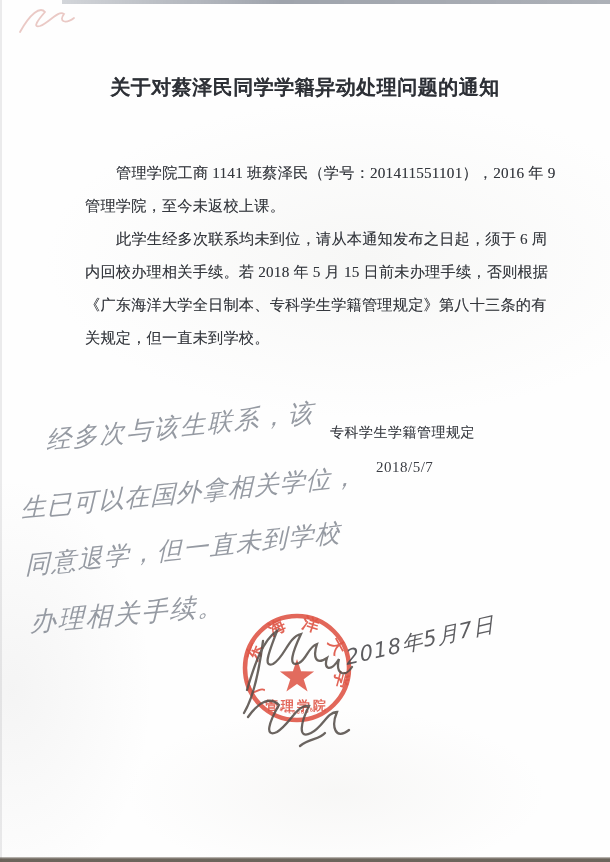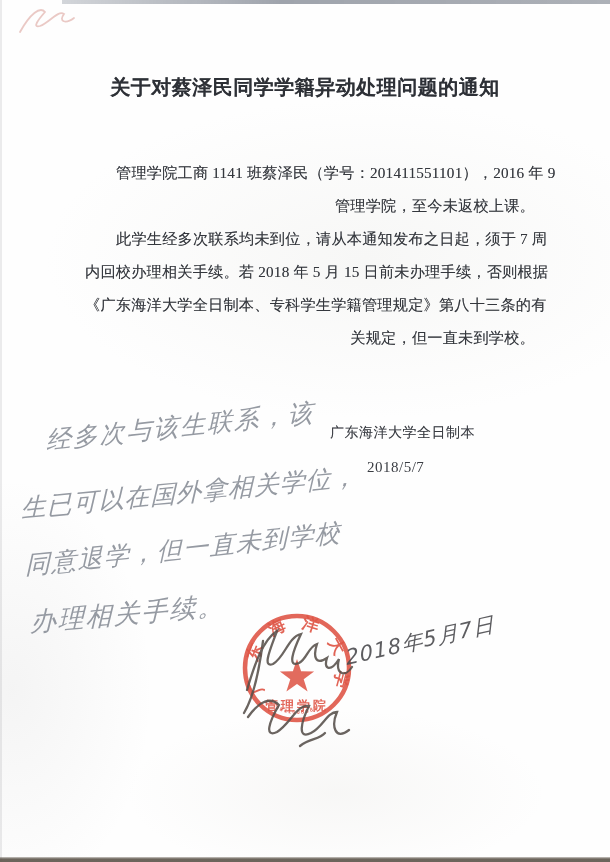--- a/index.html
+++ b/index.html
@@ -35,29 +35,29 @@
     font-size:20px;font-weight:bold;color:#2d3036;
     letter-spacing:0.5px;
     text-shadow:0 0 0.5px rgba(45,48,54,0.55);
   }
   .body-block{
     position:absolute;left:85px;top:156px;width:450px;
     font-size:15.2px;color:#34373d;
     text-shadow:0 0 0.5px rgba(52,55,61,0.45);
     letter-spacing:0.2px;
   }
-  .body-line{height:33px;line-height:33px;white-space:nowrap;text-align:right;}
+  .body-line{height:33px;line-height:33px;white-space:nowrap;}
   .indent{padding-left:31px;}
   .sig-org{
     position:absolute;left:330px;top:424px;
     font-size:14px;color:#3a3d43;letter-spacing:0.5px;
     text-shadow:0 0 0.4px rgba(58,61,67,0.4);
   }
   .sig-date{
-    position:absolute;left:367px;top:459px;
+    position:absolute;left:376px;top:459px;
     font-size:15px;color:#3a3d43;letter-spacing:0.5px;
   }
   .hw{
     position:absolute;
     font-family:"DejaVu Sans",cursive,sans-serif;
     font-style:italic;
     color:#8d929b;
     white-space:nowrap;
     transform-origin:left center;
     opacity:0.92;
@@ -91,27 +91,27 @@
 
   <svg class="pink-scribble" width="80" height="45" viewBox="0 0 80 45">
     <path d="M8,32 C18,14 28,6 33,12 C26,20 20,28 28,26 C38,22 46,10 52,14 C46,22 54,24 62,18" fill="none" stroke="#e3b7b2" stroke-width="1.8" stroke-linecap="round" opacity="0.75"></path>
   </svg>
 
   <h1 class="title">关于对蔡泽民同学学籍异动处理问题的通知</h1>
 
   <div class="body-block">
     <div class="body-line indent">管理学院工商 1141 班蔡泽民（学号：201411551101），2016 年 9</div>
     <div class="body-line">管理学院，至今未返校上课。</div>
-    <div class="body-line indent">此学生经多次联系均未到位，请从本通知发布之日起，须于 7 周</div>
+    <div class="body-line indent">此学生经多次联系均未到位，请从本通知发布之日起，须于 6 周</div>
     <div class="body-line">内回校办理相关手续。若 2018 年 5 月 15 日前未办理手续，否则根据</div>
     <div class="body-line">《广东海洋大学全日制本、专科学生学籍管理规定》第八十三条的有</div>
     <div class="body-line">关规定，但一直未到学校。</div>
   </div>
 
-  <div class="sig-org">广东海洋大学全日制本</div>
+  <div class="sig-org">专科学生学籍管理规定</div>
   <div class="sig-date">2018/5/7</div>
 
   <div class="hw hw1">经多次与该生联系，该</div>
   <div class="hw hw2">生已可以在国外拿相关学位，</div>
   <div class="hw hw3">同意退学，但一直未到学校</div>
   <div class="hw hw4">办理相关手续。</div>
 
   <svg class="seal-svg" width="116" height="116" viewBox="0 0 116 116">
     <circle cx="57" cy="60" r="52" fill="none" stroke="#dd4a3a" stroke-width="4.5" opacity="0.9"></circle>
     <path id="sealArcTop" d="M24.2,82.9 A40,40 0 1 1 89.8,82.9" fill="none"></path>

